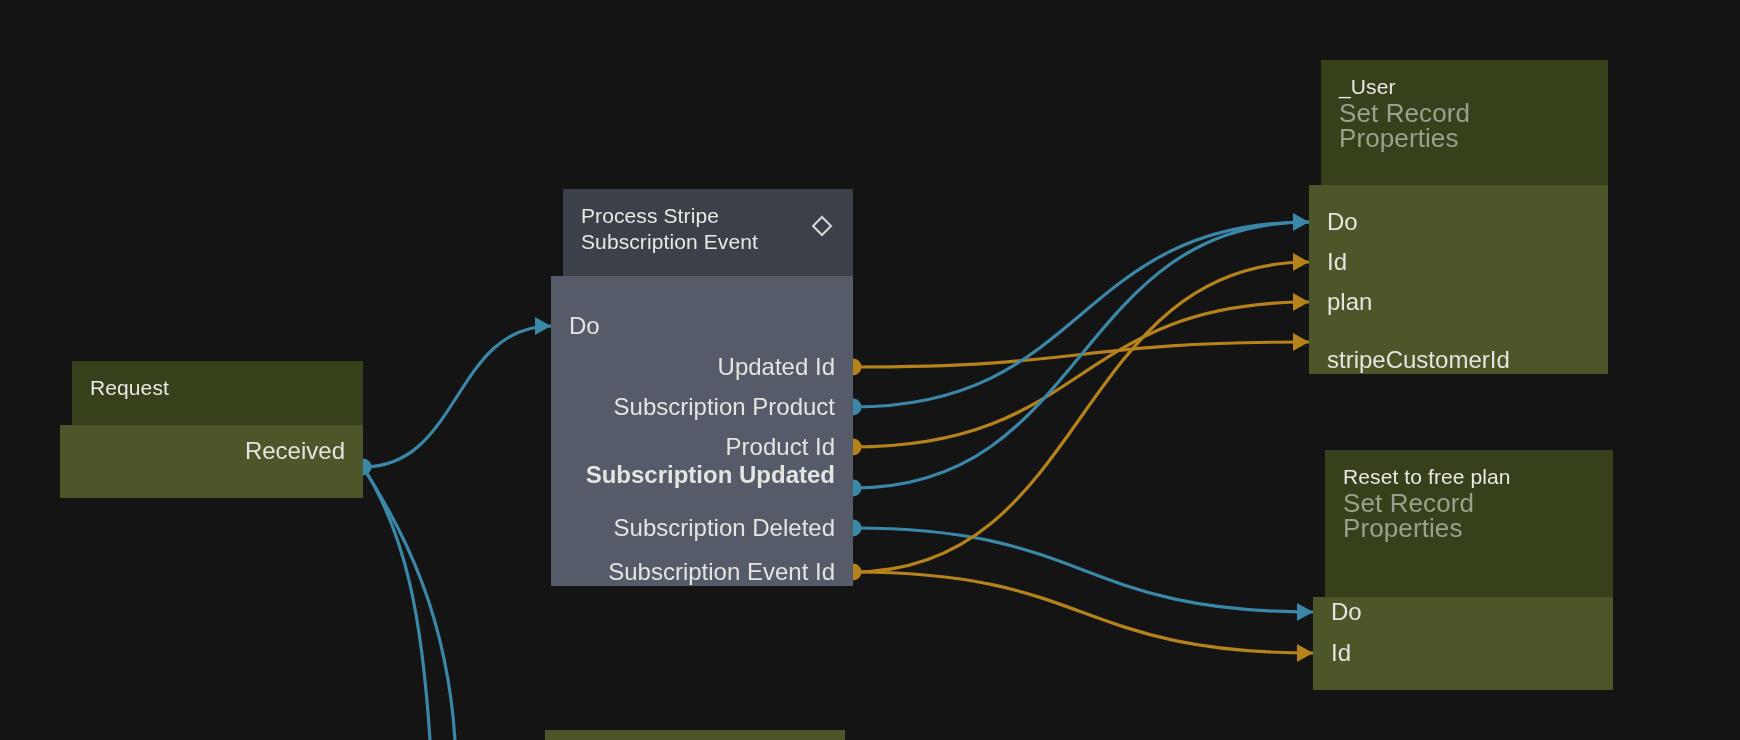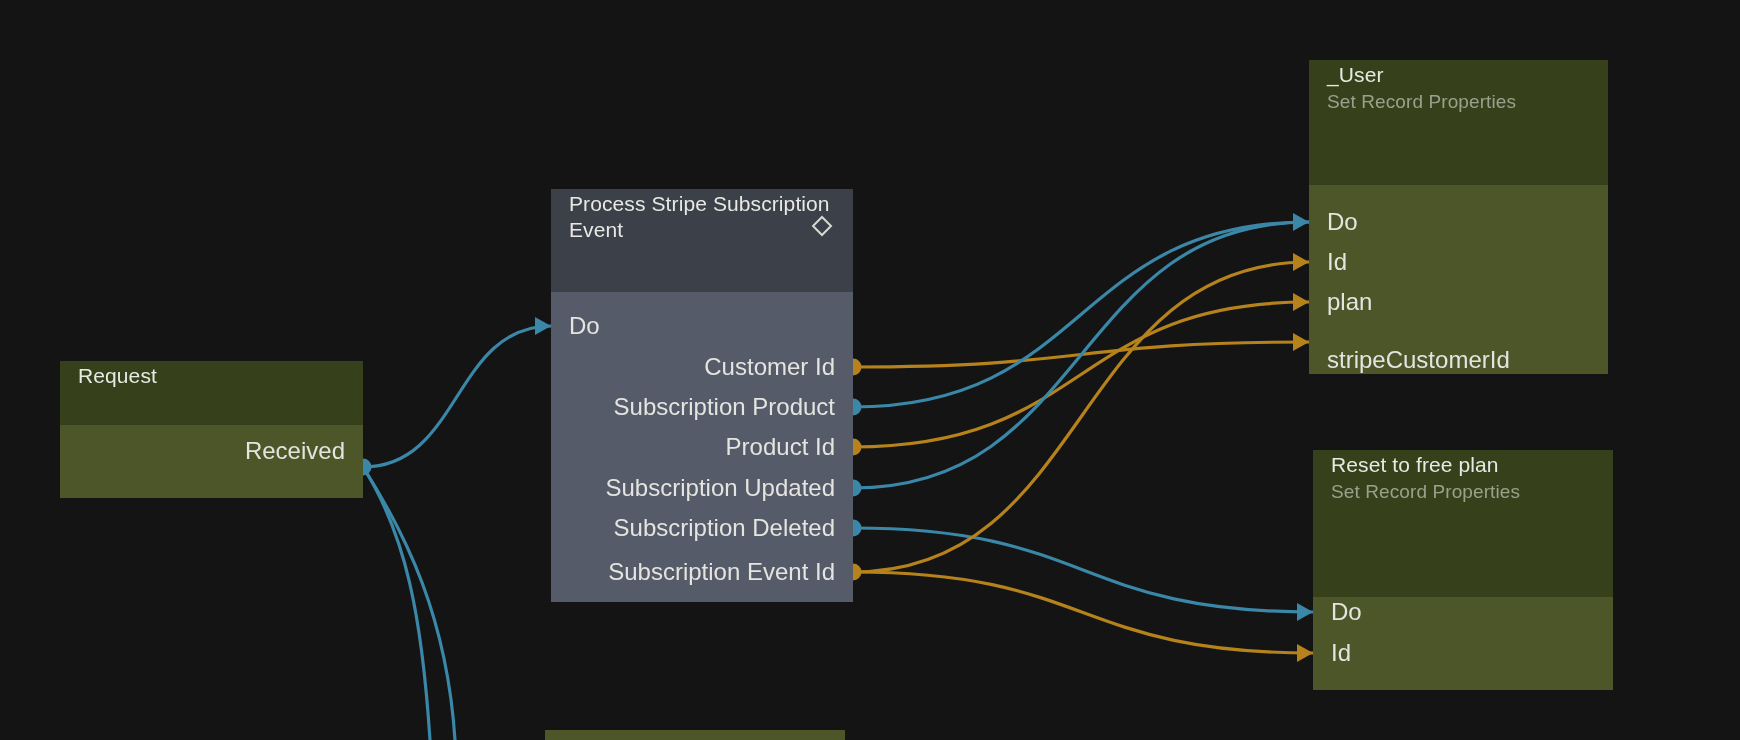--- a/index.html
+++ b/index.html
@@ -28,34 +28,35 @@
     height: 740px;
     pointer-events: none;
   }
   .node {
     position: absolute;
     box-sizing: border-box;
     overflow: hidden;
   }
   .node-header {
     box-sizing: border-box;
-    padding: 2px 18px 16px 18px;
+    padding: 14px 18px 16px 18px;
+    margin-left: 12px;
   }
   .node-body {
     box-sizing: border-box;
     position: relative;
   }
   .node-title {
     font-size: 21px;
     line-height: 26px;
     color: #e8e8e4;
     letter-spacing: 0.1px;
   }
   .node-subtitle {
-    font-size: 19px;
+    font-size: 26px;
     line-height: 25px;
     color: #9aa08c;
     letter-spacing: 0.1px;
     margin-top: 1px;
   }
   
   .green .node-header { background: #36411b; }
   .green .node-body   { background: #4d5628; }
   
   .gray .node-header  { background: #3b4049; }
@@ -119,34 +120,34 @@
     </svg>
   <div id="nodes-layer">
       <div class="node green" style="left: 60px; top: 361px; width: 303px; height: 145px;">
         <div class="node-header" style="height: 64px;">
           <div class="node-title">Request</div>
         </div>
         <div class="node-body" style="height: 73px;"></div>
         <div class="port-row right" style="top: 78px;">Received</div>
       </div>
       <div class="node gray" style="left: 551px; top: 189px; width: 302px; height: 413px;">
-        <div class="node-header" style="height: 103px;">
+        <div class="node-header" style="height: 87px;">
           <div class="node-title">Process Stripe Subscription Event</div>
           <span class="diamond-icon" style="right: 20px; top: 26px;">
             <svg width="22" height="22" viewBox="0 0 22 22">
               <path d="M11 2 L20 11 L11 20 L2 11 Z" fill="none" stroke="#d8d8d4" stroke-width="2"></path>
             </svg>
           </span>
         </div>
         <div class="node-body" style="height: 310px;"></div>
         <div class="port-row left" style="top: 125px;">Do</div>
-        <div class="port-row right" style="top: 166px;">Customer Id</div>
+        <div class="port-row right" style="top: 166px;">Updated Id</div>
         <div class="port-row right" style="top: 206px;">Subscription Product</div>
         <div class="port-row right" style="top: 246px; text-align: right;">Product Id</div>
-        <div class="port-row right" style="top: 287px;">Subscription Updated</div>
+        <div class="port-row right" style="top: 274px; font-weight: bold;">Subscription Updated</div>
         <div class="port-row right" style="top: 327px;">Subscription Deleted</div>
         <div class="port-row right" style="top: 371px;">Subscription Event Id</div>
       </div>
       <div class="node green" style="left: 1309px; top: 60px; width: 299px; height: 314px;">
         <div class="node-header" style="height: 125px;">
           <div class="node-title">_User</div>
           <div class="node-subtitle">Set Record Properties</div>
         </div>
         <div class="node-body" style="height: 189px;"></div>
         <div class="port-row left" style="top: 150px;">Do</div>

